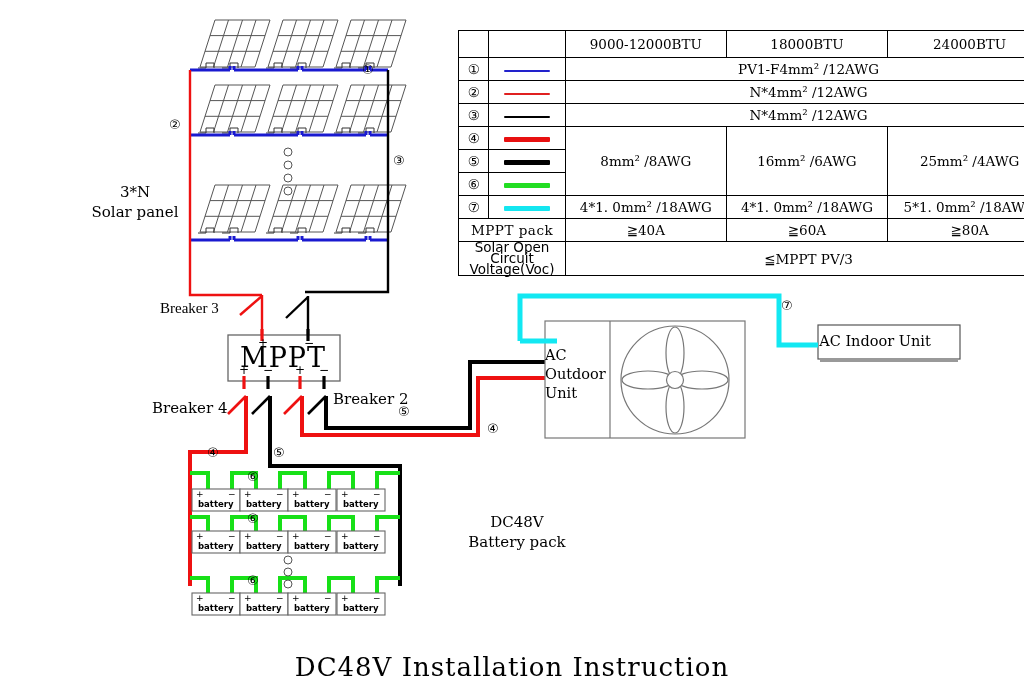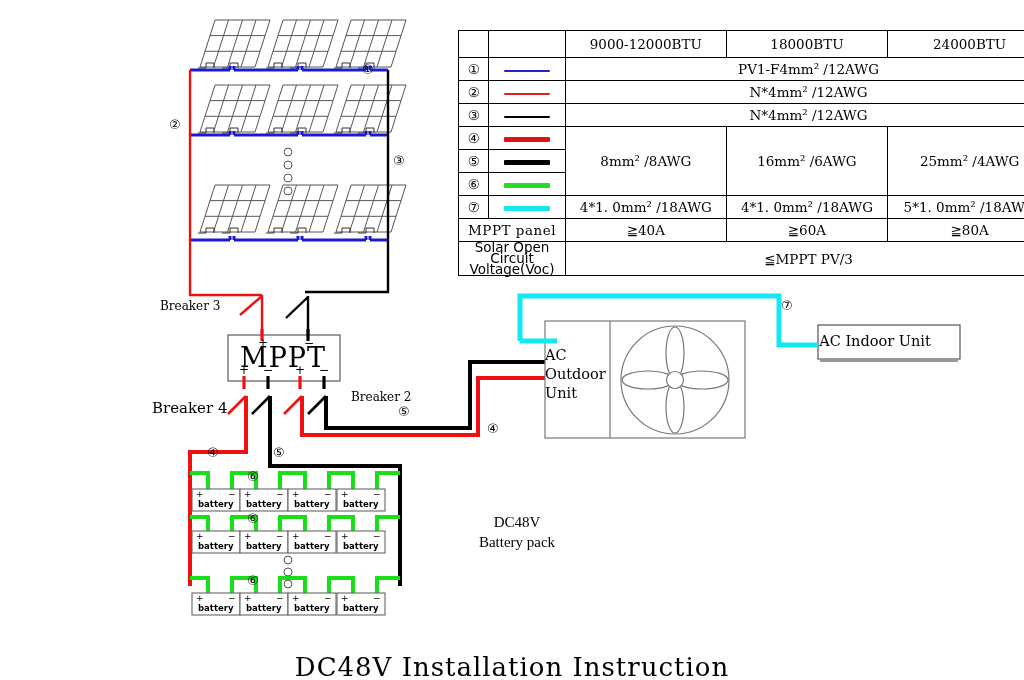--- a/index.html
+++ b/index.html
@@ -25,27 +25,27 @@
   .hdr{font-size:14.5px;height:26px;}
   .mppt-load{font-size:15px;letter-spacing:.5px;}
   .voc{font-size:8.5px;line-height:11px;padding:2px 3px;font-weight:bold;
        font-family:"DejaVu Sans",sans-serif;}
   .ge{font-size:15px;}
 
   
   .lbl{position:absolute;font-family:"DejaVu Serif",serif;white-space:pre;
        line-height:1.35;}
   .lbl-solar{left:60px;top:182px;width:150px;text-align:center;font-size:15px;}
-  .lbl-brk3{left:160px;top:298px;font-size:12px;}
+  .lbl-brk3{left:160px;top:298px;font-size:15px;font-family:Liberation Serif, serif;}
   .lbl-brk1{left:152px;top:398px;font-size:15px;}
-  .lbl-brk2{left:351px;top:389px;font-size:12px;}
+  .lbl-brk2{left:333px;top:389px;font-size:15px;}
   .lbl-mppt{left:240px;top:340px;font-size:27px;letter-spacing:1px;}
   .lbl-acout{left:545px;top:346px;font-size:14.5px;line-height:19px;}
   .lbl-acin{left:818px;top:332px;width:114px;text-align:center;font-size:14.5px;}
-  .lbl-batpack{left:437px;top:512px;width:160px;text-align:center;font-size:15px;font-family:Liberation Serif, serif;}
+  .lbl-batpack{left:437px;top:512px;width:160px;text-align:center;font-size:15px;}
   .lbl-title{left:0;top:650px;width:1024px;text-align:center;font-size:26px;
        letter-spacing:1px;}
   .lbl-bat{position:absolute;font-size:8.5px;font-family:"DejaVu Sans",sans-serif;
        font-weight:bold;}
   .sign{position:absolute;font-size:9px;font-family:"DejaVu Sans",sans-serif;}
   .circnum{position:absolute;font-size:13px;font-family:"DejaVu Sans",sans-serif;}
   .term{position:absolute;font-size:12px;font-family:"DejaVu Sans",sans-serif;}
 </style>
 </head>
 <body>
@@ -273,33 +273,35 @@
 
     <tr class="rowh">
       <td>⑦</td>
       <td><i class="swatch sw-thick" style="background:#14e6f0"></i></td>
       <td>4*1. 0mm² /18AWG</td>
       <td>4*1. 0mm² /18AWG</td>
       <td>5*1. 0mm² /18AWG</td>
     </tr>
 
     <tr class="rowh">
-      <td colspan="2" class="mppt-load">MPPT panel</td>
+      <td colspan="2" class="mppt-load">MPPT pack</td>
       <td class="ge">≧40A</td>
       <td class="ge">≧60A</td>
       <td class="ge">≧80A</td>
     </tr>
     <tr>
       <td colspan="2" class="voc" style="white-space:pre-line">Solar Open Circuit
 Voltage(Voc)</td>
       <td colspan="3" class="ge" style="height:27px">≦MPPT PV/3</td>
     </tr>
   </tbody>
     </table>
 
+  <div class="lbl lbl-solar" style="white-space:pre-line">3*N
+Solar panel</div>
   <div class="lbl lbl-brk3">Breaker 3</div>
   <div class="lbl lbl-brk1">Breaker 4</div>
   <div class="lbl lbl-brk2">Breaker 2</div>
   <div class="lbl lbl-acout" style="white-space:pre-line">AC
 Outdoor
 Unit</div>
   <div class="lbl lbl-mppt">MPPT</div>
   <div class="lbl lbl-acin">AC Indoor Unit</div>
   <div class="lbl lbl-batpack" style="white-space:pre-line">DC48V
 Battery pack</div>

